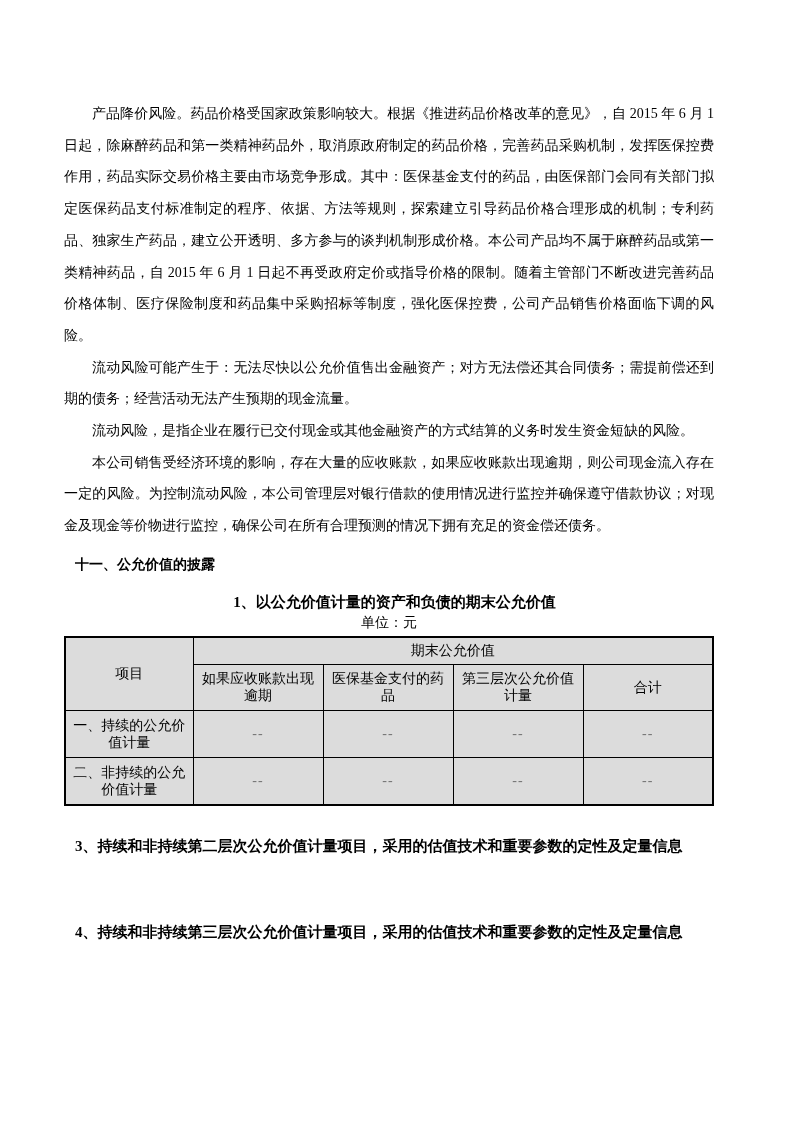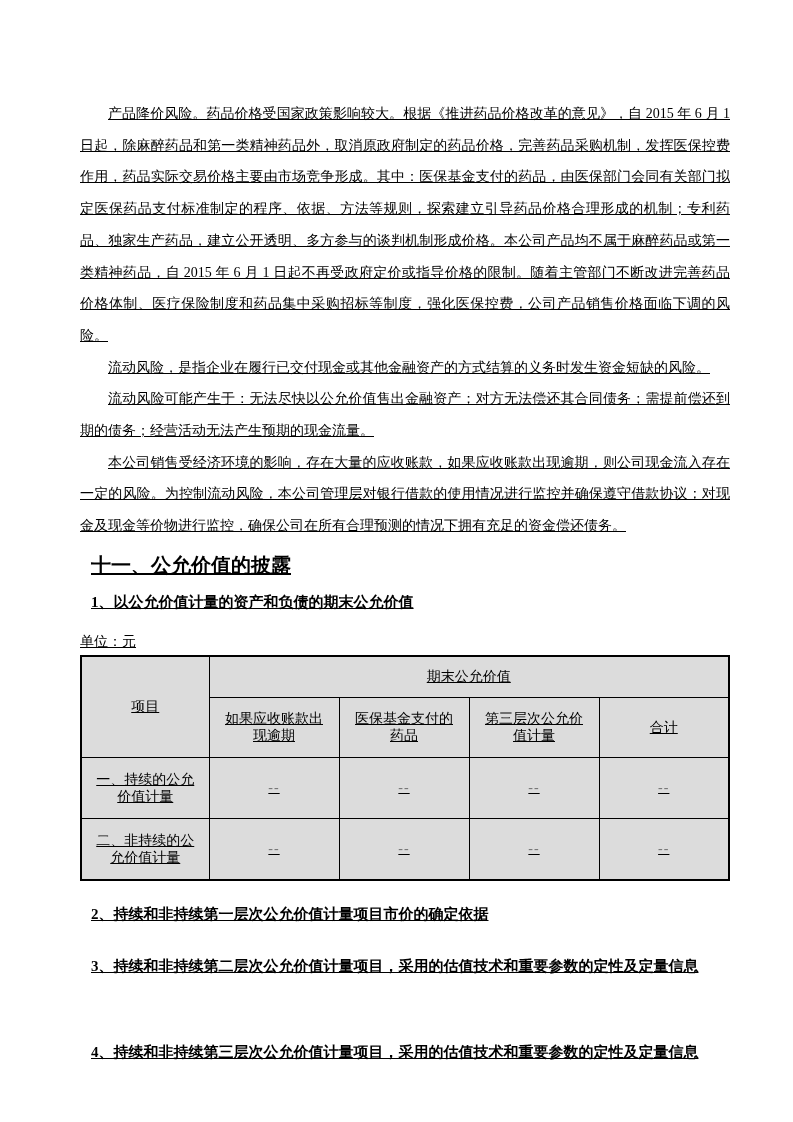--- a/index.html
+++ b/index.html
@@ -6,91 +6,89 @@
   .page {
     position:relative;
     width:793px; height:1122px;
     background:#ffffff;
     overflow:hidden;
     font-family:"Liberation Serif","DejaVu Serif",serif;
     color:#000000;
   }
   .content {
     position:absolute;
-    left:80px; top:0;
+    left:64px; top:0;
     width:650px;
-    text-decoration:underline;
   }
   .body-text {
     margin:0;
     font-size:14px;
     line-height:31.7px;
     text-align:justify;
     text-indent:2em;
     word-break:break-all;
   }
   .bold { font-weight:bold; }
   #para-price { margin-top:98px; }
   .h-section {
-    font-size:20px;
+    font-size:14px;
     font-weight:bold;
     line-height:26px;
     margin:10px 0 0 11px;
   }
   .h-sub {
     font-size:15px;
     font-weight:bold;
     line-height:24px;
     margin:0 0 0 11px;
   }
-  #sub1 { margin-top:12px; }
+  #sub1 { margin-top:12px;text-align:center; }
   #sub2 { margin-top:21px; }
   #sub3 { margin-top:28px; }
   #sub4 { margin-top:62px; }
   .unit-line {
     font-size:14px;
     line-height:18px;
-    text-align:left;
-    margin-top:19px;
+    text-align:center;
   }
   table.fv {
     border-collapse:collapse;
     table-layout:fixed;
     width:648px;
     margin-top:4px;
     background:#dcdcdc;
     border:2px solid #000;
   }
   table.fv td {
     border:1px solid #000;
     font-size:14px;
     text-align:center;
     vertical-align:middle;
-    padding:11px;
+    padding:4px;
     line-height:17px;
     word-break:break-all;
   }
   tr.group-row td { height:18px; line-height:15px; }
   tr.levels-row td { height:37px; }
   tr.data-row td { height:38px; }
   td.label-cell { text-align:left; padding:0 2px 0 4px; }
   td.dash-cell { color:#777777; letter-spacing:1px; }
 </style>
 </head>
 <body>
 
 <div class="page">
   <div class="content">
 
     <p class="body-text" id="para-price">产品降价风险。药品价格受国家政策影响较大。根据《推进药品价格改革的意见》，自 2015 年 6 月 1 日起，除麻醉药品和第一类精神药品外，取消原政府制定的药品价格，完善药品采购机制，发挥医保控费作用，药品实际交易价格主要由市场竞争形成。其中：医保基金支付的药品，由医保部门会同有关部门拟定医保药品支付标准制定的程序、依据、方法等规则，探索建立引导药品价格合理形成的机制；专利药品、独家生产药品，建立公开透明、多方参与的谈判机制形成价格。本公司产品均不属于麻醉药品或第一类精神药品，自 2015 年 6 月 1 日起不再受政府定价或指导价格的限制。随着主管部门不断改进完善药品价格体制、医疗保险制度和药品集中采购招标等制度，强化医保控费，公司产品销售价格面临下调的风险。</p>
 
 
+    <p class="body-text">流动风险可能产生于：无法尽快以公允价值售出金融资产；对方无法偿还其合同债务；需提前偿还到期的债务；经营活动无法产生预期的现金流量。</p>
+
     <p class="body-text">流动风险，是指企业在履行已交付现金或其他金融资产的方式结算的义务时发生资金短缺的风险。</p>
-
-    <p class="body-text">流动风险可能产生于：无法尽快以公允价值售出金融资产；对方无法偿还其合同债务；需提前偿还到期的债务；经营活动无法产生预期的现金流量。</p>
 
     <p class="body-text">本公司销售受经济环境的影响，存在大量的应收账款，如果应收账款出现逾期，则公司现金流入存在一定的风险。为控制流动风险，本公司管理层对银行借款的使用情况进行监控并确保遵守借款协议；对现金及现金等价物进行监控，确保公司在所有合理预测的情况下拥有充足的资金偿还债务。</p>
 
     <div class="h-section">十一、公允价值的披露</div>
 
     <div class="h-sub" id="sub1">1、以公允价值计量的资产和负债的期末公允价值</div>
 
     <div class="unit-line">单位：元</div>
 
     <table class="fv">
@@ -122,20 +120,19 @@
         <tr class="data-row">
           <td class="label-cell">二、非持续的公允价值计量</td>
           <td class="dash-cell">--</td>
           <td class="dash-cell">--</td>
           <td class="dash-cell">--</td>
           <td class="dash-cell">--</td>
         </tr>
       </tbody>
     </table>
 
-    <div class="h-sub" id="sub2">2、持续和非持续第一层次公允价值计量项目市价的确定依据</div>
 
     <div class="h-sub" id="sub3">3、持续和非持续第二层次公允价值计量项目，采用的估值技术和重要参数的定性及定量信息</div>
 
     <div class="h-sub" id="sub4">4、持续和非持续第三层次公允价值计量项目，采用的估值技术和重要参数的定性及定量信息</div>
 
   </div>
 </div>
 
 </body></html>

